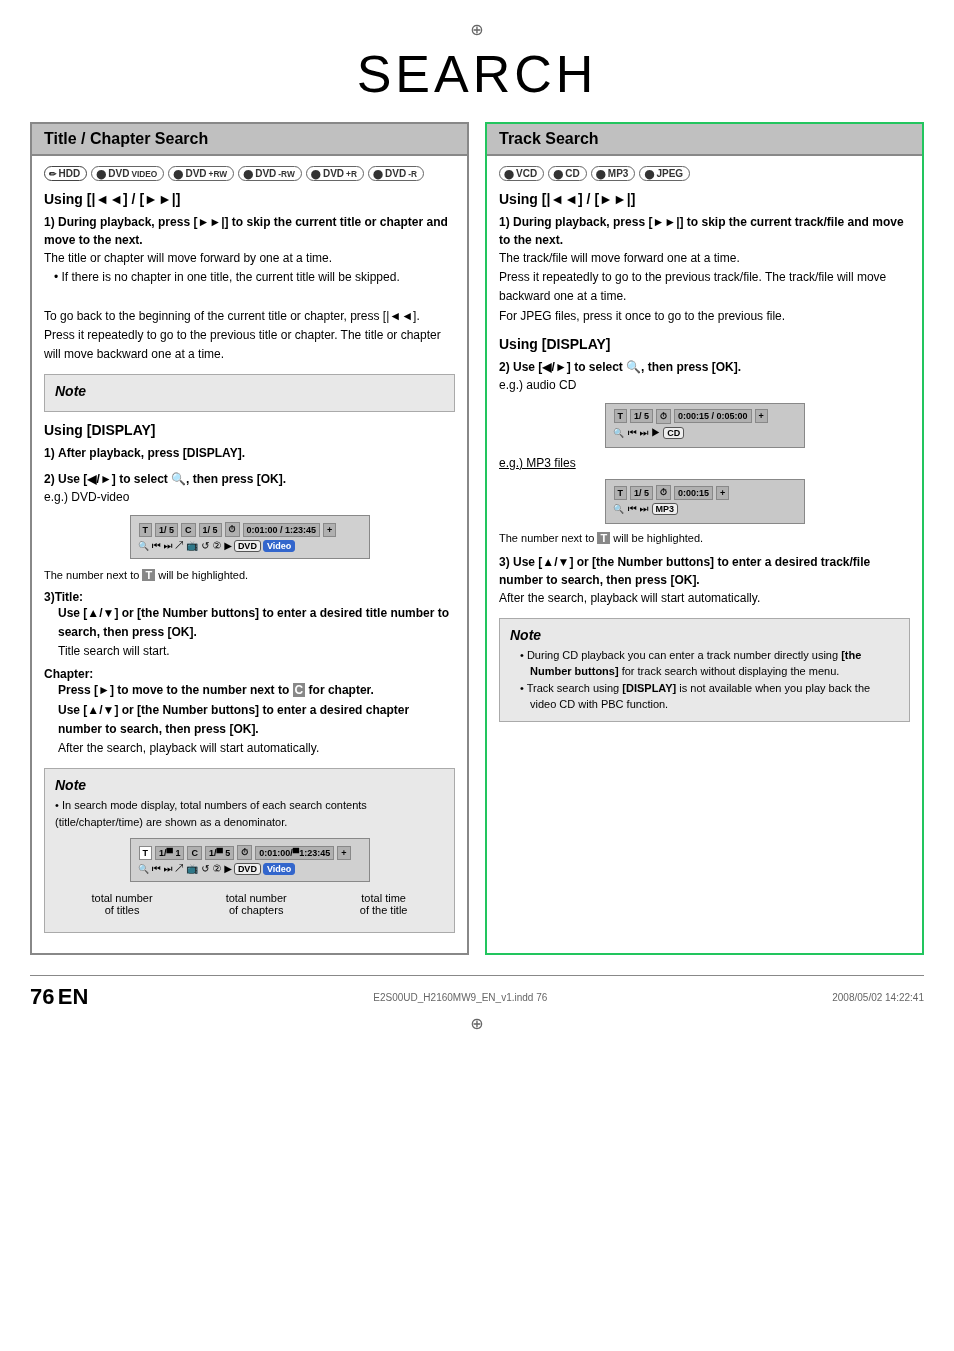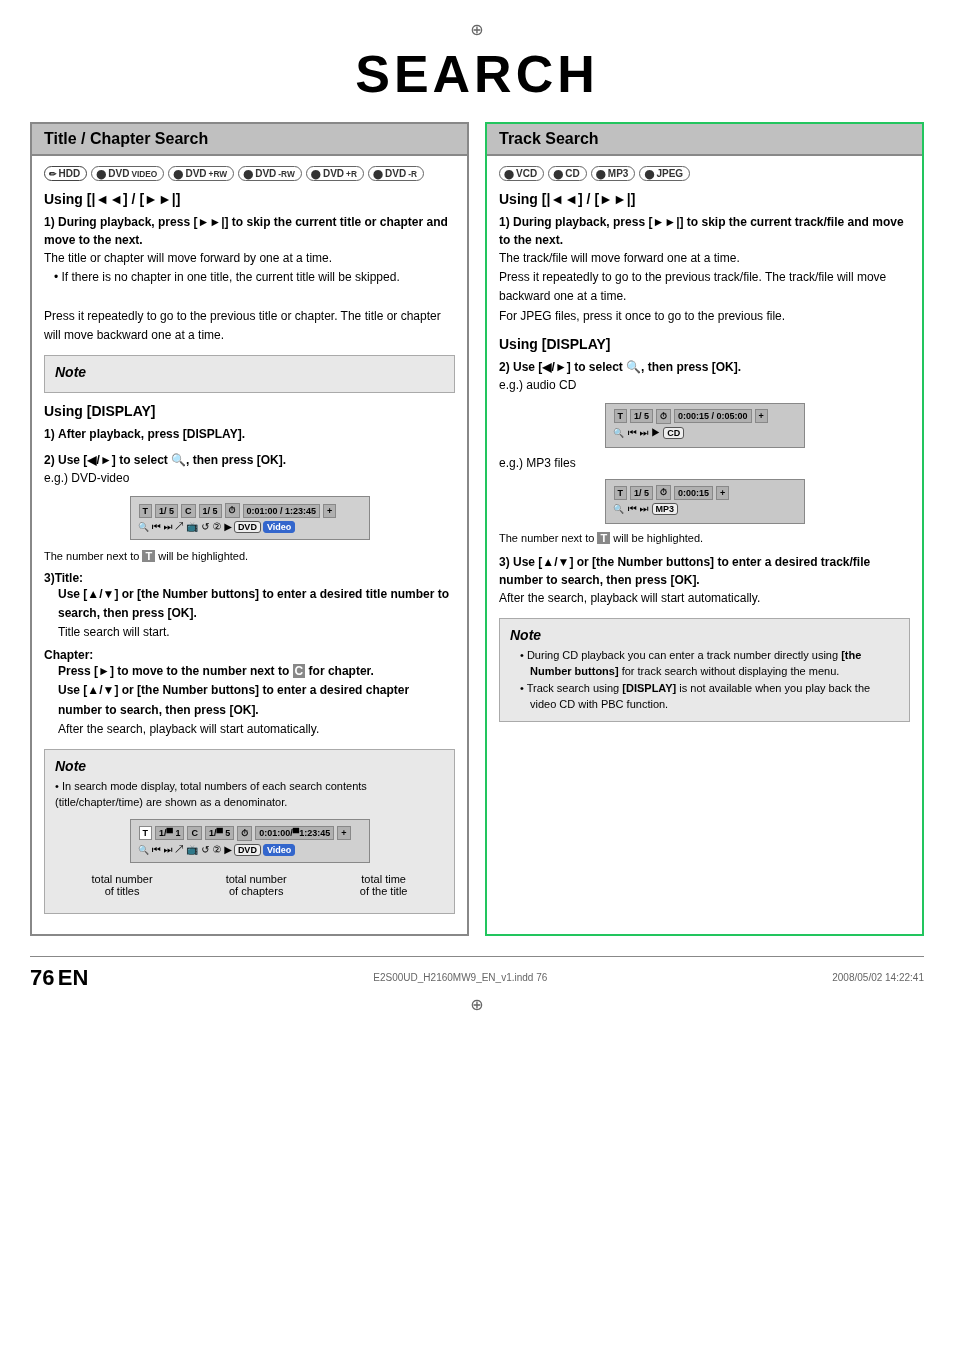--- a/index.html
+++ b/index.html
@@ -20,21 +20,21 @@
     }
     .crosshair-top {
       text-align: center;
       font-size: 16px;
       color: #666;
       margin-bottom: 5px;
     }
     h1.search-title {
       text-align: center;
       font-size: 52px;
-      font-weight: 700;
+      font-weight: 400;
       letter-spacing: 4px;
       margin-bottom: 18px;
       color: #000;
     }
     .two-col {
       display: flex;
       gap: 16px;
       width: 100%;
     }
     .col-left {
@@ -264,20 +264,21 @@
 
         <div class="subsection-title">Using [|◄◄] / [►►|]</div>
 
         <div class="step">
           <span class="step-num bold">1)</span>
           <span class="step-text bold"> During playback, press [►►|] to skip the current title or chapter and move to the next.</span>
           <div class="step-body">
             <div>The title or chapter will move forward by one at a time.</div>
             <div class="bullet">• If there is no chapter in one title, the current title will be skipped.</div>
             <br>
+            <div>To go back to the beginning of the current title or chapter, press [|◄◄].</div>
             <div>Press it repeatedly to go to the previous title or chapter. The title or chapter will move backward one at a time.</div>
           </div>
         </div>
 
         <div class="note-box">
           <div class="note-title">Note</div>
         </div>
 
         <div class="subsection-title">Using [DISPLAY]</div>
 
@@ -416,21 +417,21 @@
             <span class="screen-cell">0:00:15 / 0:05:00</span>
             <span class="screen-cell">+</span>
           </div>
           <div class="screen-mini-row">
             <span>🔍</span>
             <span style="font-size:10px;">⏮ ⏭ ▶</span>
             <span class="dvd-badge-sm">CD</span>
           </div>
         </div>
 
-        <div class="step-body" style="margin:6px 0;">
+        <div class="step-body" style="margin:6px 0;text-decoration:underline;">
           e.g.) MP3 files
         </div>
 
         <div class="screen-mini">
           <div class="screen-mini-row">
             <span class="screen-cell">T</span>
             <span class="screen-cell">1/ 5</span>
             <span class="screen-cell">⏱</span>
             <span class="screen-cell">0:00:15</span>
             <span class="screen-cell">+</span>

